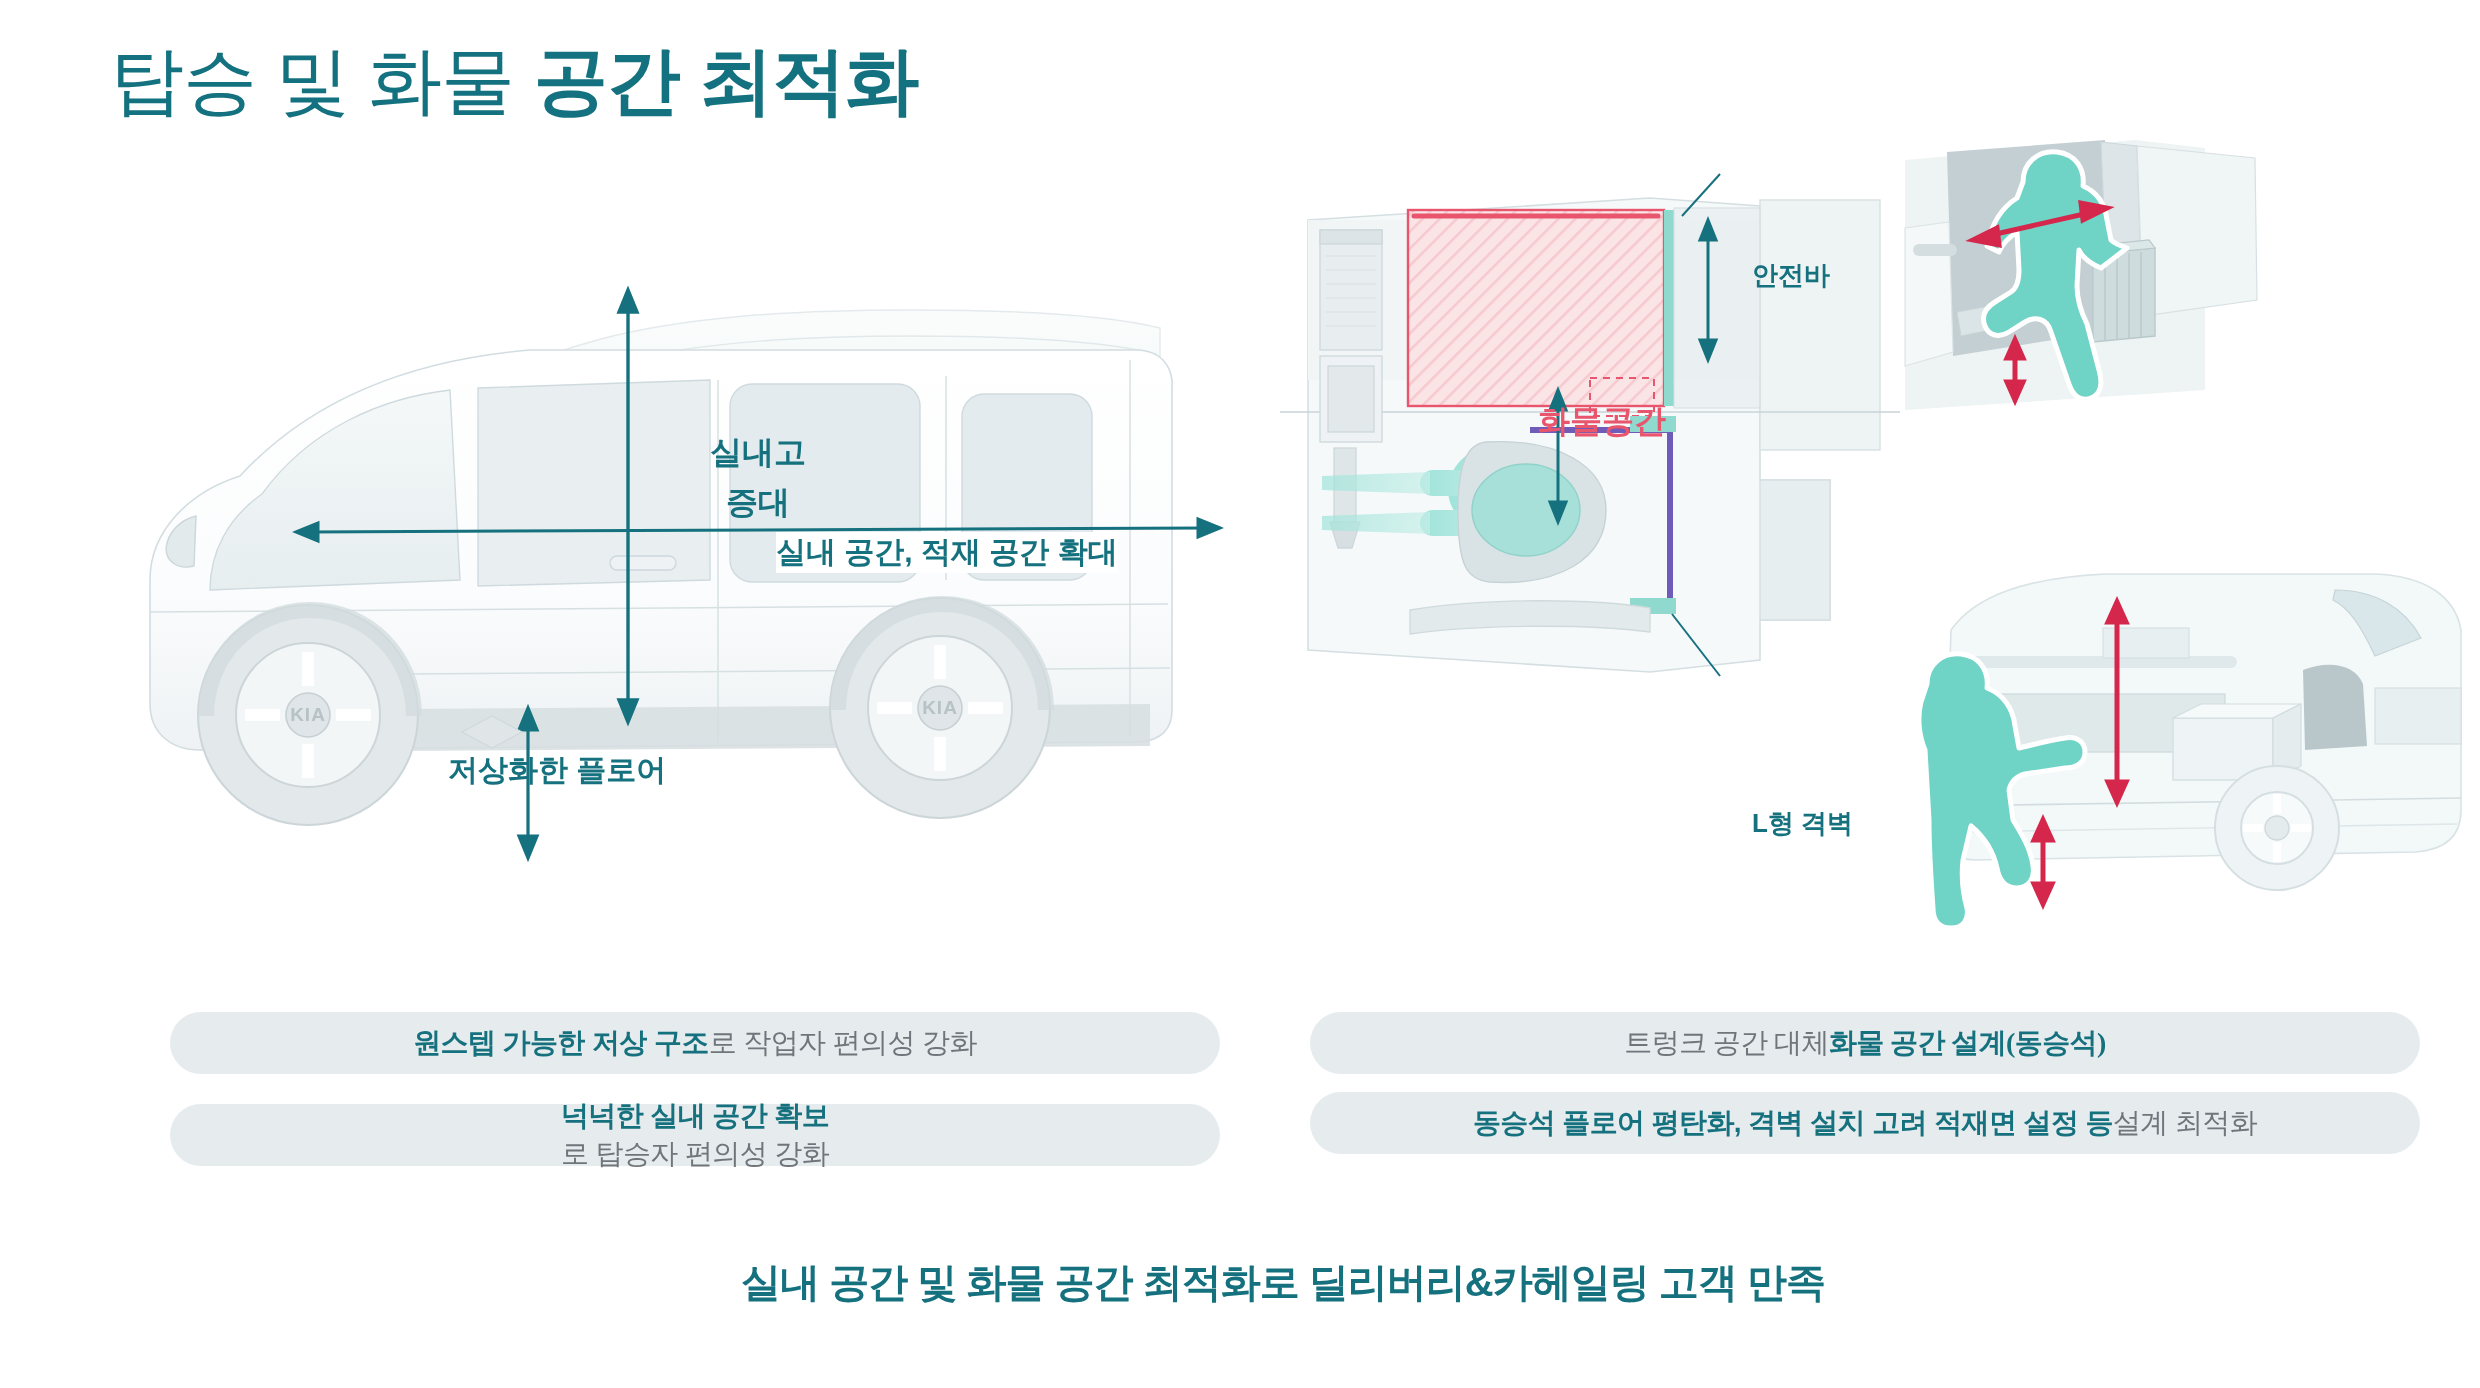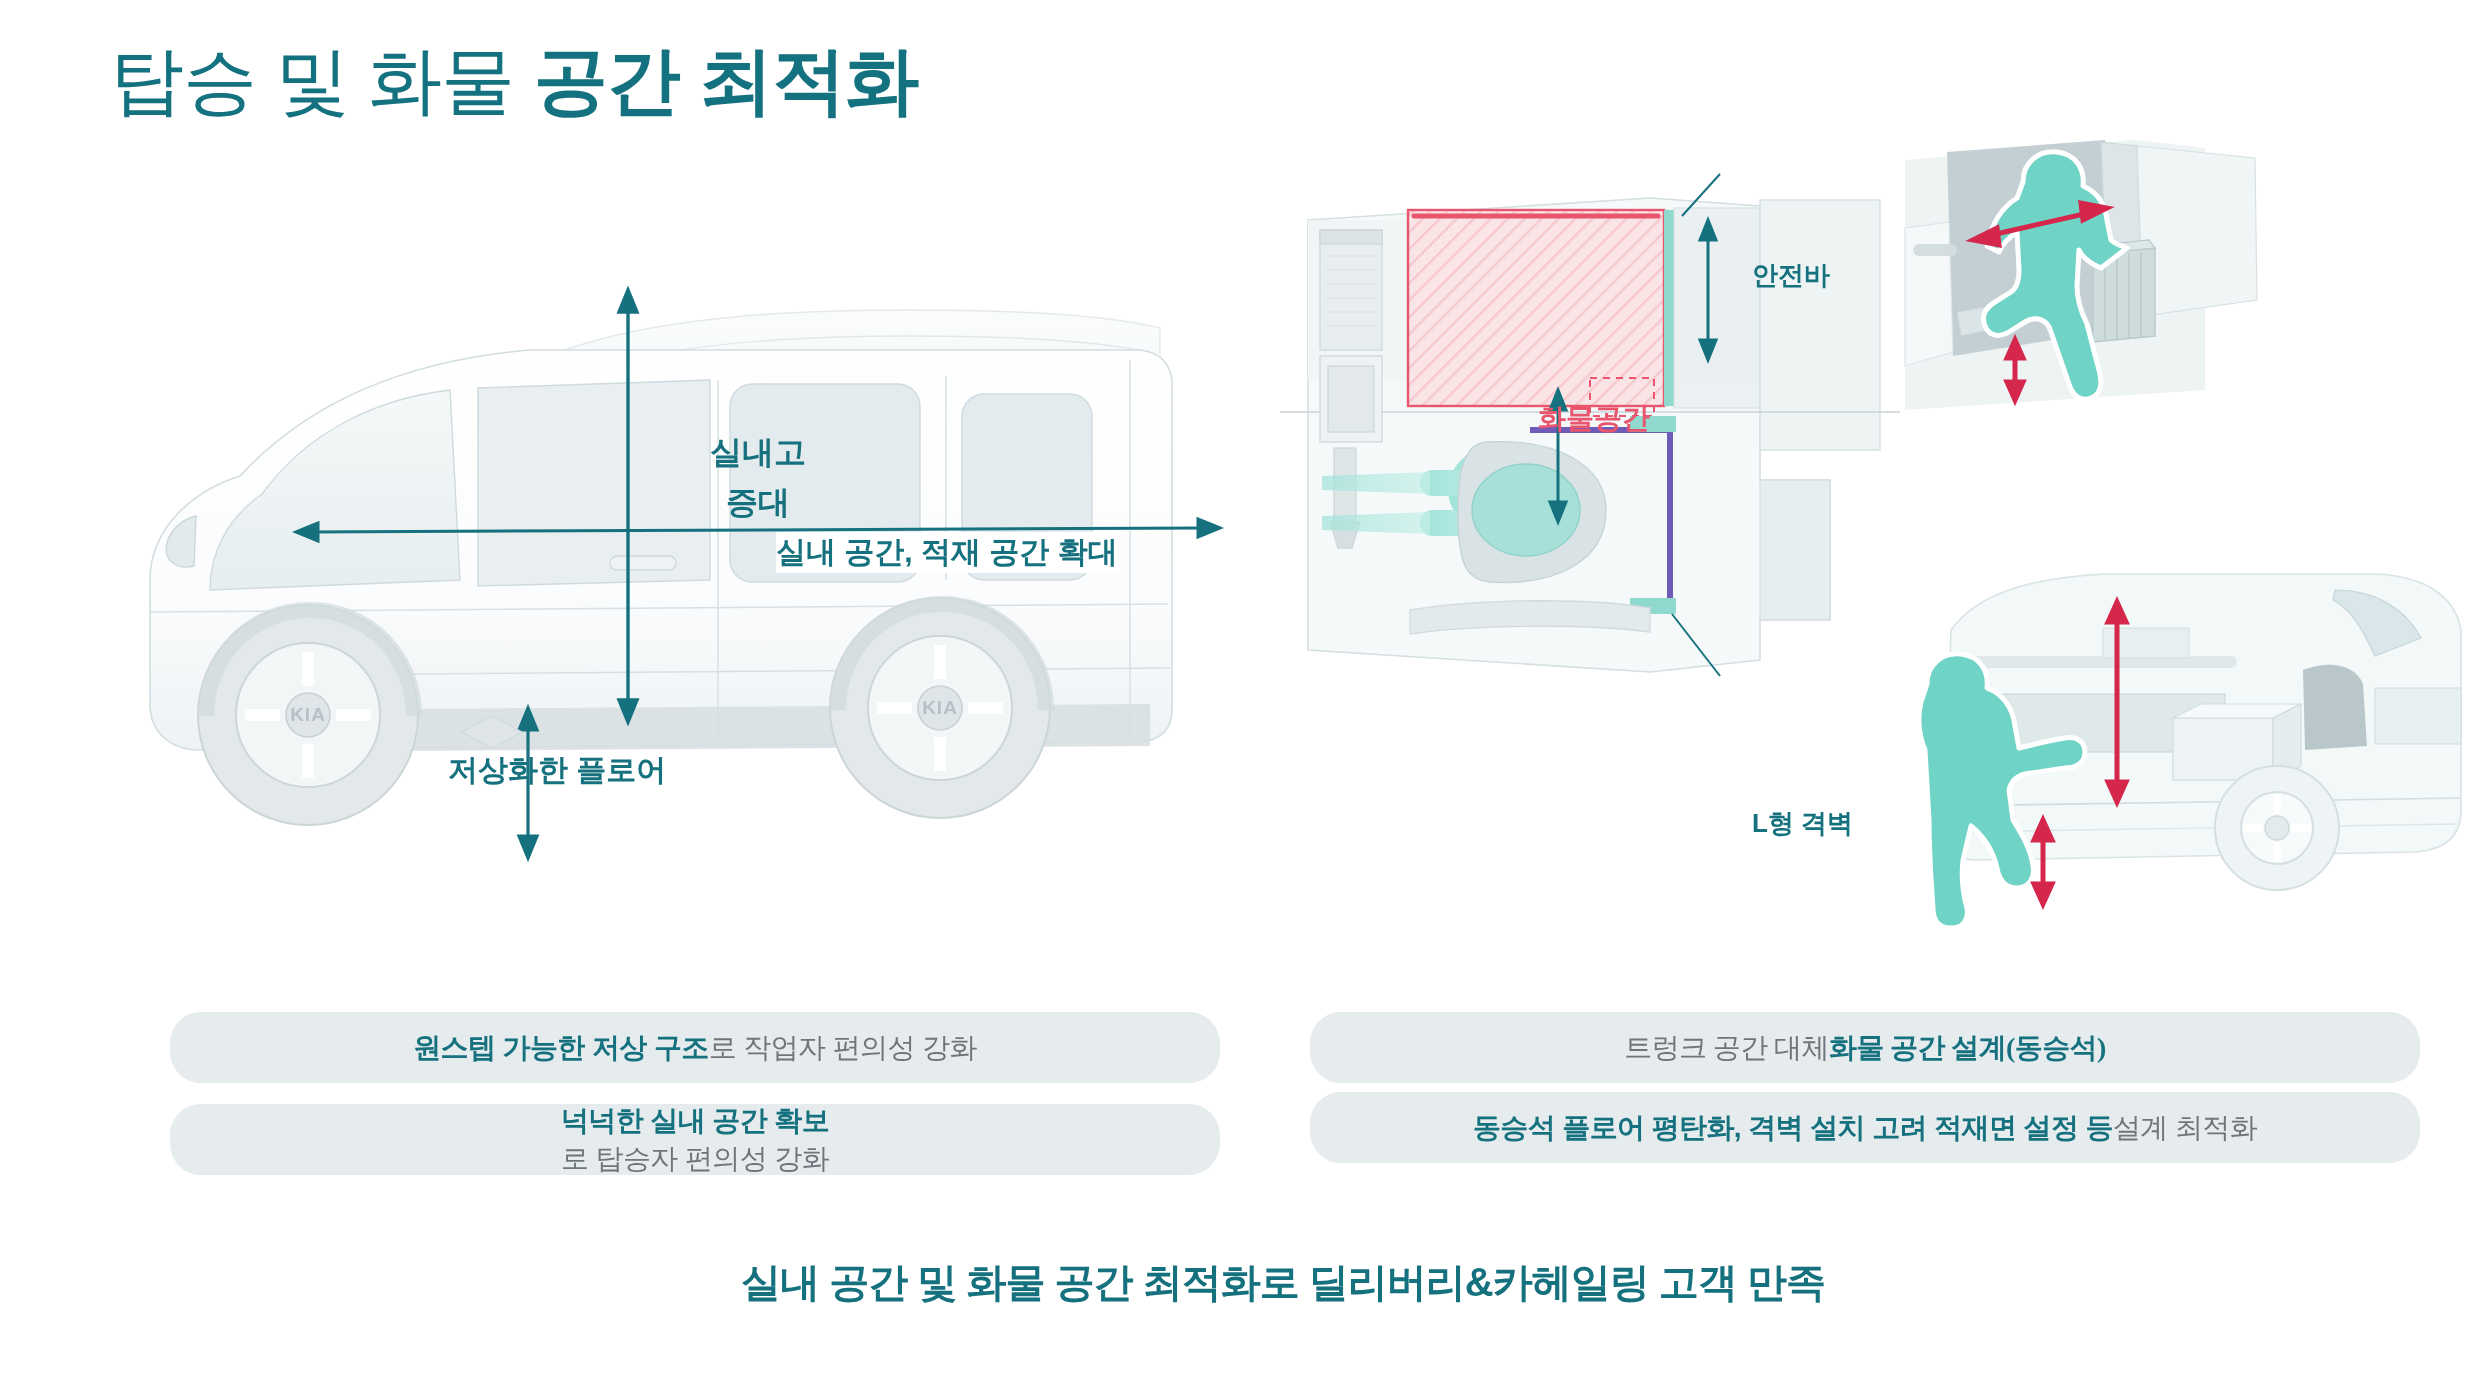--- a/index.html
+++ b/index.html
@@ -27,21 +27,21 @@
   
   #left-illustration{ position:absolute; left:110px; top:280px; width:1130px; height:600px; }
   #mid-illustration { position:absolute; left:1290px; top:180px; width:620px; height:720px; }
   #right-top-illustration { position:absolute; left:1905px; top:140px; width:540px; height:360px; }
   #right-bot-illustration{ position:absolute; left:1905px; top:560px; width:560px; height:360px; }
 
   svg{ display:block; overflow:visible; }
 
   
   .pill{
-    position:absolute; height:71px; border-radius:31px;
+    position:absolute; height:62px; border-radius:31px;
     background:#e6ebee; display:flex; align-items:center; justify-content:center;
     font-size:28px; letter-spacing:-.6px; color:#6f757b; white-space:nowrap;
   }
   .pill .b{ font-weight:700; color:#16717f; }
   .pill .n{ font-weight:400; color:#6f757b; }
 
   #pill-l1{ left:170px;  top:1012px; width:1050px; }
   #pill-l2{ left:170px;  top:1104px; width:1050px;flex-direction:column; }
   #pill-r1{ left:1310px; top:1012px; width:1110px;font-family:Liberation Serif, serif; }
   #pill-r2{ left:1310px; top:1084px; width:1110px;margin-top:8px; }
@@ -246,21 +246,21 @@
         <polygon points="268,342 260,322 276,322"></polygon>
       </g>
 
       <line x1="392" y1="36" x2="430" y2="-6" stroke="#16717f" stroke-width="2"></line>
       <line x1="382" y1="434" x2="430" y2="496" stroke="#16717f" stroke-width="2"></line>
     </svg>
   </div>
 
   <div class="lbl" style="left:1752px; top:238px; font-size:26px;margin-top:20px;">안전바</div>
 
-  <div class="lbl" style="left:1538px; top:400px; font-size:28px; color:#e8556d;">화물공간</div>
+  <div class="lbl" style="left:1538px; top:400px; font-size:32px; color:#e8556d;">화물공간</div>
 
   <div class="lbl" style="left:1752px; top:806px; font-size:26px;">L형 격벽</div>
 
   <div id="right-top-illustration">
     <svg width="540" height="370" viewBox="0 0 540 370">
 
       <path d="M0 20 L230 0 L300 8 L300 250 L0 270 Z" fill="#eef3f4" stroke="none"></path>
       <path d="M42 12 L200 0 L210 190 L48 216 Z" fill="#c3cfd3"></path>
       <path d="M196 2 L232 6 L238 196 L204 198 Z" fill="#dde5e8" stroke="#ccd7da" stroke-width="1.2"></path>
       <path d="M232 6 L350 18 L352 160 L238 176 Z" fill="#f0f5f6" stroke="#d7e0e3" stroke-width="1.2"></path>

